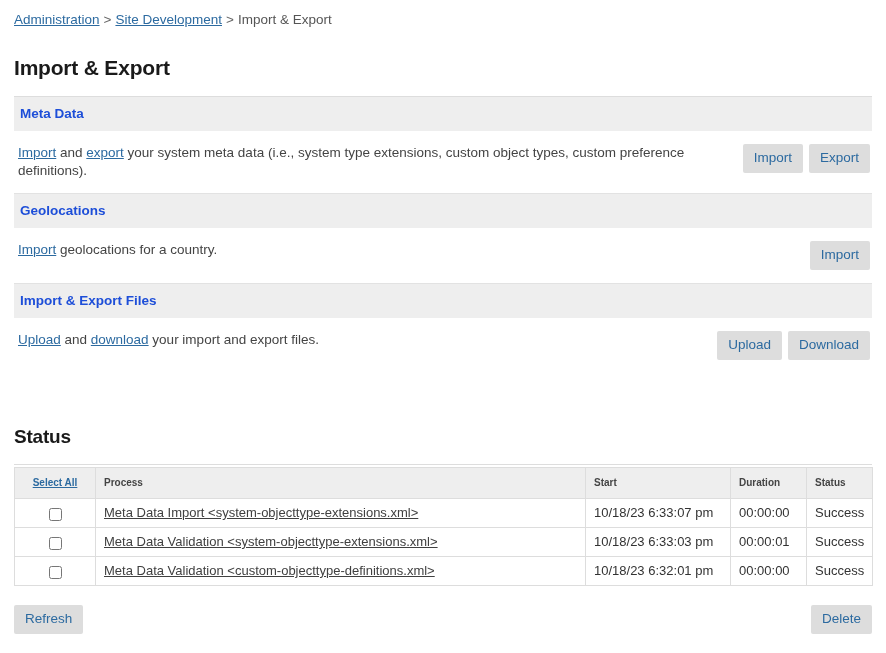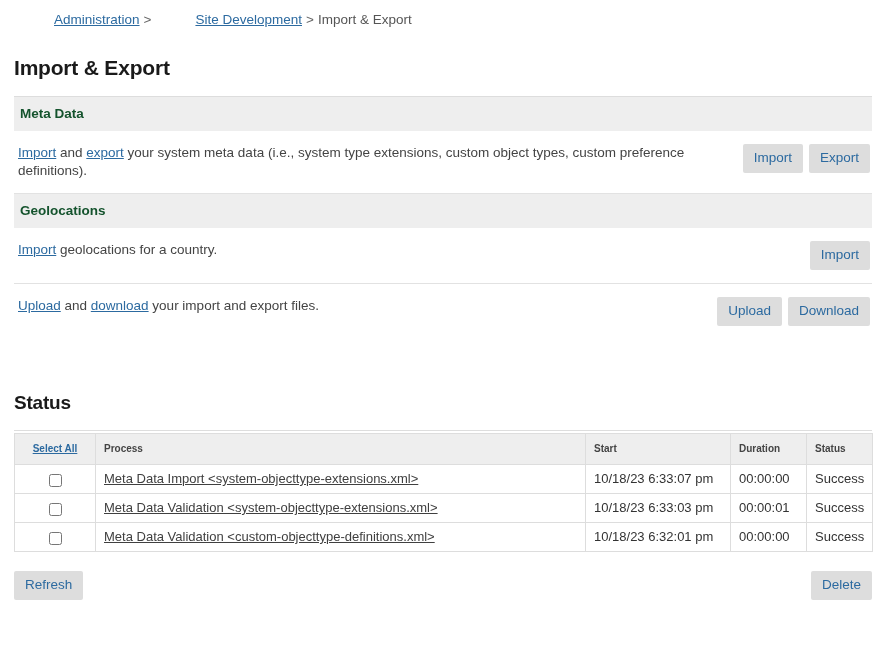--- a/index.html
+++ b/index.html
@@ -24,21 +24,20 @@
   .breadcrumb {
     padding-top: 11px;
     font-size: 13.5px;
     color: #555555;
     white-space: nowrap;
     line-height: 18px;
   }
   .breadcrumb a {
     color: #2c6aa0;
     text-decoration: underline;
-    margin-left: 40px;
   }
   .breadcrumb .sep {
     color: #666666;
     padding: 0 4px;
   }
   .breadcrumb .current {
     color: #555555;
   }
 
   
@@ -56,21 +55,21 @@
     border-top: 1px solid #dddddd;
     margin: 15px 0 0 0;
     height: 0;
   }
 
   
   .section-header {
     background: #eeeeee;
     font-weight: bold;
     font-size: 13.5px;
-    color: #14532d;
+    color: #1d4ed8;
     padding: 9px 10px 9px 6px;
     line-height: 16px;
   }
   .section-body {
     display: flex;
     align-items: flex-start;
     justify-content: space-between;
     border-bottom: 1px solid #e2e2e2;
     padding: 13px 2px 13px 4px;
     min-height: 48px;
@@ -208,20 +207,21 @@
     <div class="section-header">Geolocations</div>
     <div class="section-body">
       <div class="section-text"><a href="#">Import</a><span> geolocations for a country.</span></div>
       <div class="section-actions">
         <button class="btn">Import</button>
       </div>
     </div>
   </div>
 
   <div class="section">
+    <div class="section-header">Import &amp; Export Files</div>
     <div class="section-body no-border">
       <div class="section-text"><a href="#">Upload</a><span> and </span><a href="#">download</a><span> your import and export files.</span></div>
       <div class="section-actions">
         <button class="btn">Upload</button>
         <button class="btn">Download</button>
       </div>
     </div>
   </div>
 
   <h2 class="status-title">Status</h2>

